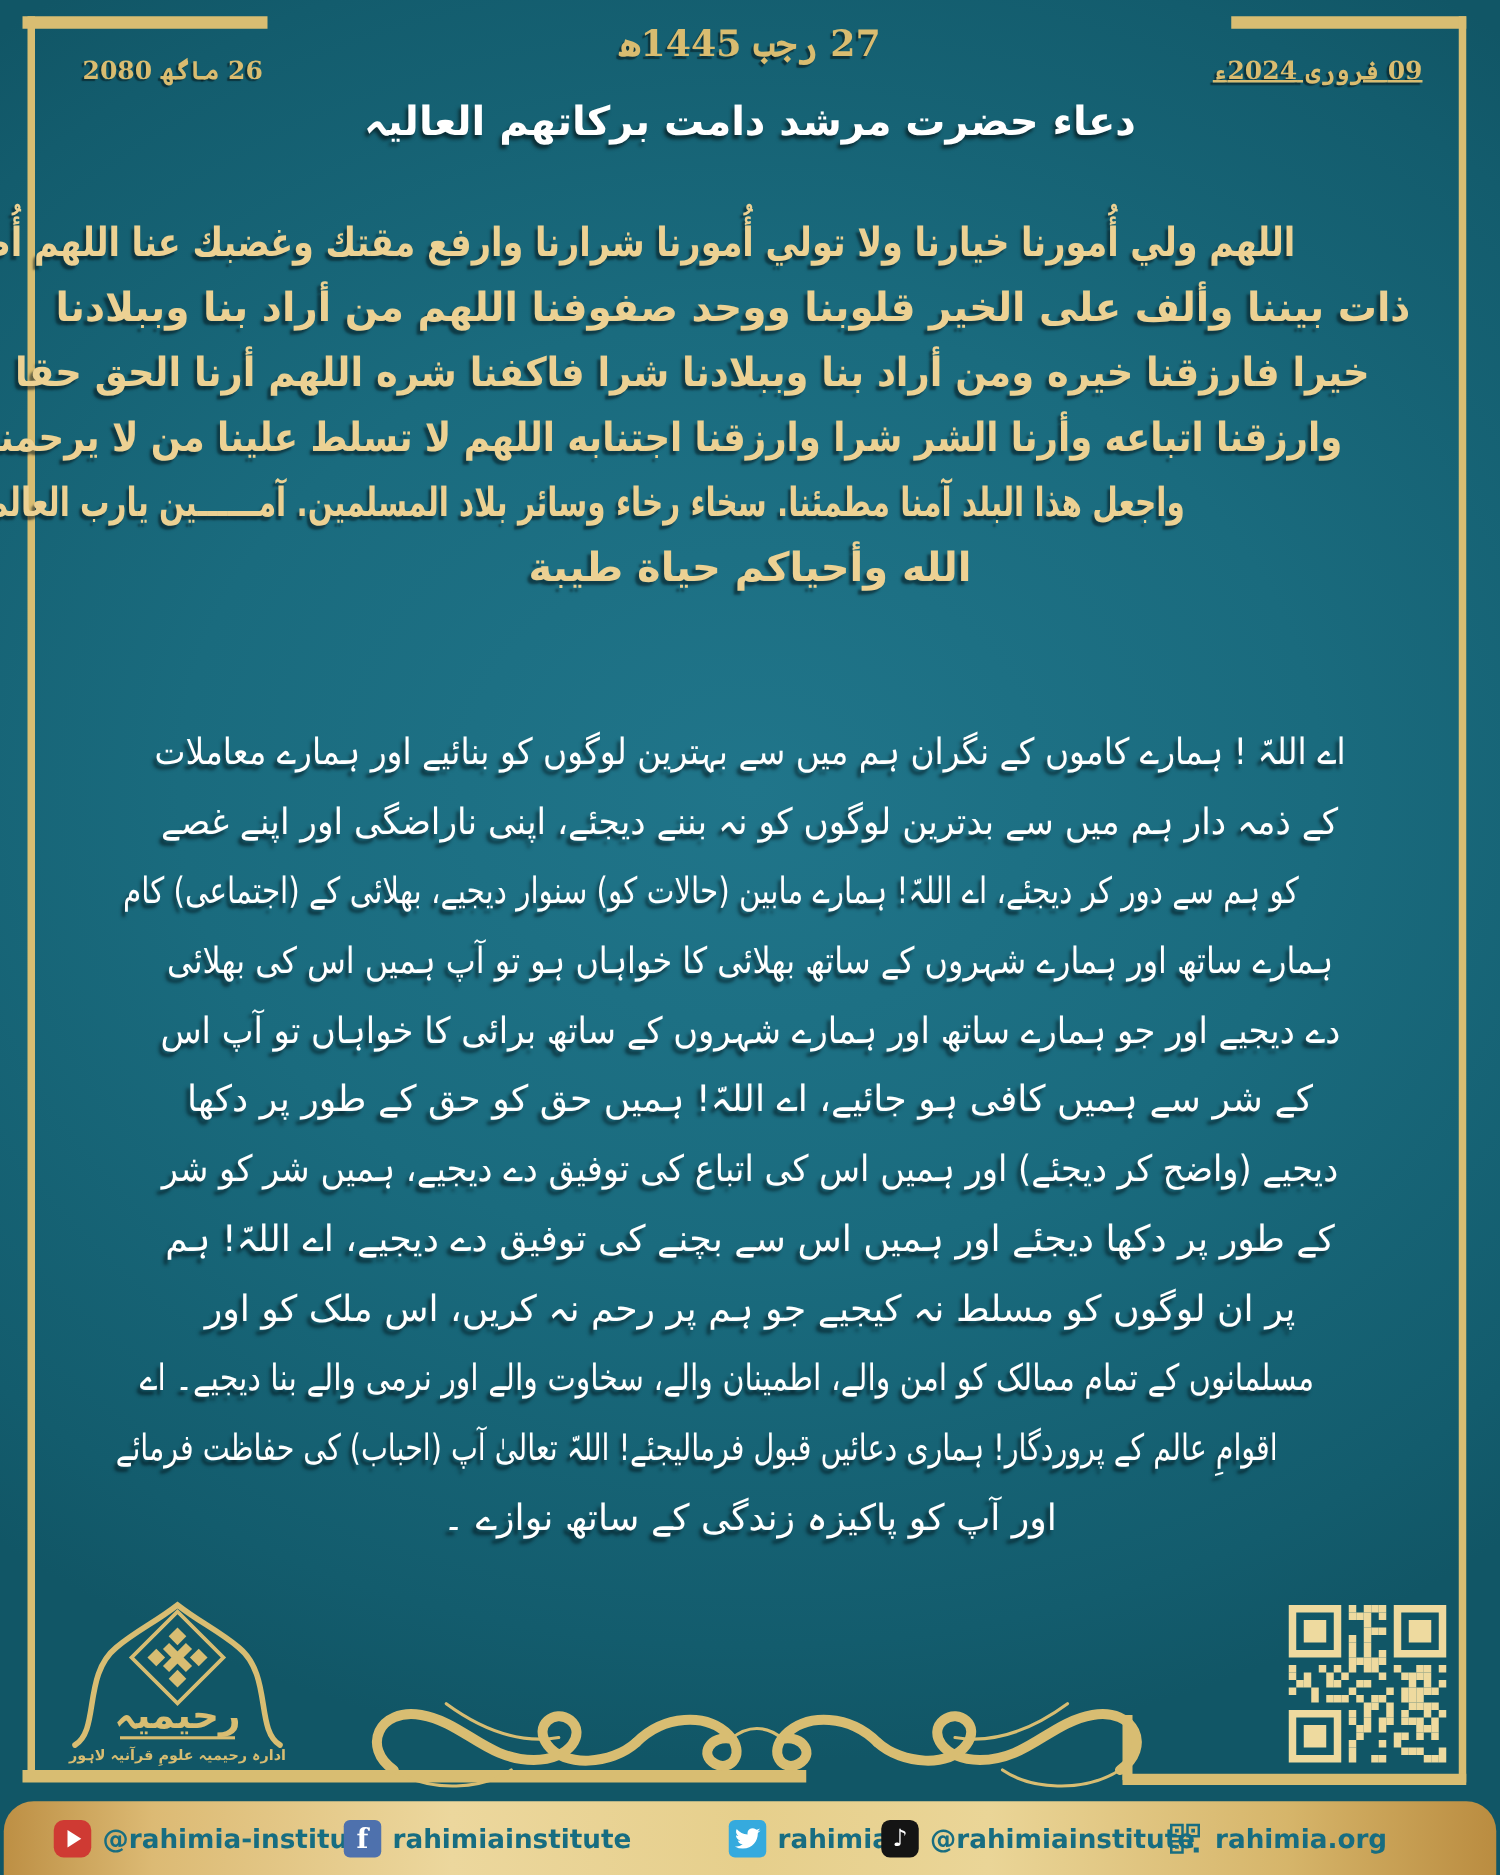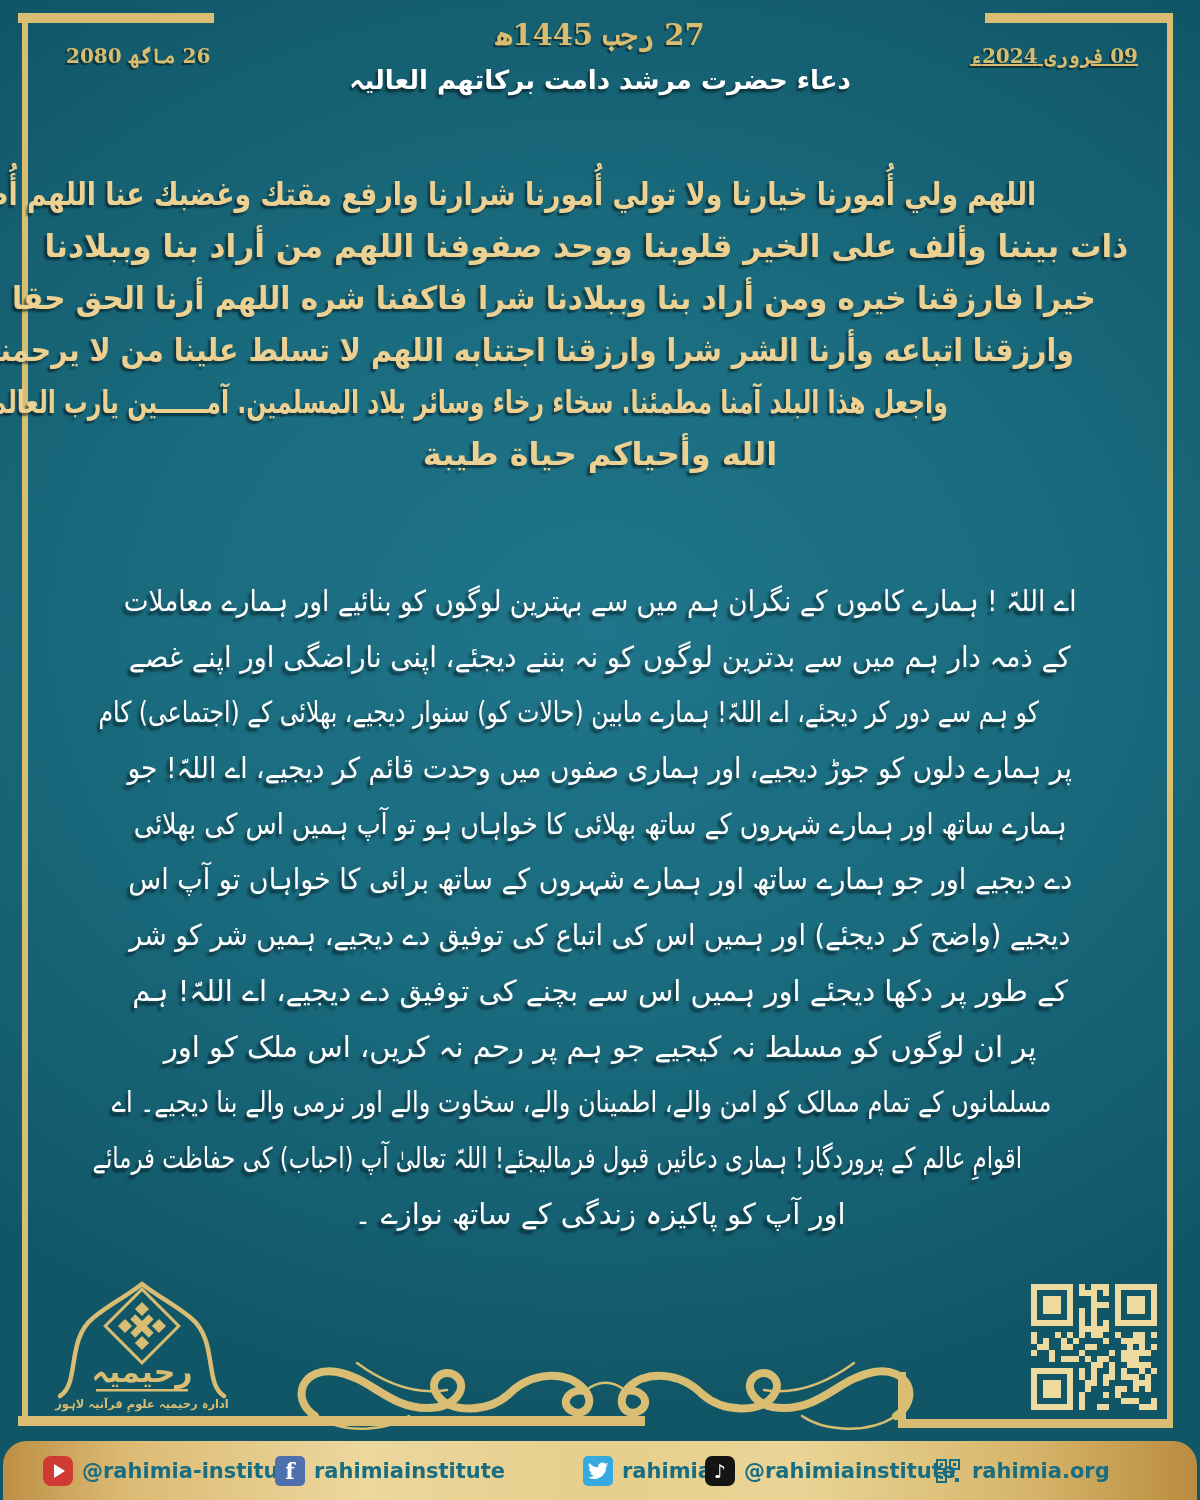--- a/index.html
+++ b/index.html
@@ -9,22 +9,22 @@
     font-family:"DejaVu Sans",sans-serif;
   }
   
   .gbar{position:absolute;background:#d8bd72;}
   
   .date{position:absolute;color:#d9bc70;font-family:"DejaVu Serif",serif;font-size:20px;font-weight:bold;
         text-shadow:-2px 2px 1px rgba(0,0,0,.45);white-space:nowrap;}
   .date-center{top:18px;left:0;width:100%;text-align:center;font-size:29px;}
   .date-right{top:44px;right:62px;text-decoration:underline;}
   .date-left{top:44px;left:66px;}
-  .page-title{position:absolute;top:65px;left:60px;right:60px;text-align:center;color:#ffffff;
-        font-size:26px;font-weight:bold;text-shadow:-2px 3px 3px rgba(0,0,0,.55);}
+  .page-title{position:absolute;top:78px;left:60px;right:60px;text-align:center;color:#ffffff;
+        font-size:32px;font-weight:bold;text-shadow:-2px 3px 3px rgba(0,0,0,.55);}
   
   .arabic-block{position:absolute;top:168px;left:58px;right:58px;text-align:center;}
   .arabic-line{display:block;width:100%;line-height:52px;height:52px;color:#ecd193;font-size:32px;font-weight:bold;
         text-shadow:-3px 3px 2px rgba(5,20,25,.55);}
   
   .urdu-block{position:absolute;top:574px;left:52px;right:52px;text-align:center;}
   .urdu-line{display:block;width:100%;line-height:55.7px;height:55.7px;color:#ffffff;font-size:29px;font-weight:normal;
         text-shadow:-3px 4px 3px rgba(3,18,24,.65);}
   .fitspan{display:inline-block;white-space:nowrap;}
   
@@ -71,23 +71,23 @@
     <div class="arabic-line"><span class="fitspan" style="transform: scaleX(0.921769); transform-origin: center center;">خيرا فارزقنا خيره ومن أراد بنا وببلادنا شرا فاكفنا شره اللهم أرنا الحق حقا</span></div>
     <div class="arabic-line"><span class="fitspan" style="transform: scaleX(0.887797); transform-origin: center center;">وارزقنا اتباعه وأرنا الشر شرا وارزقنا اجتنابه اللهم لا تسلط علينا من لا يرحمنا</span></div>
     <div class="arabic-line"><span class="fitspan" style="transform: scaleX(0.736413); transform-origin: center center;">واجعل هذا البلد آمنا مطمئنا. سخاء رخاء وسائر بلاد المسلمين. آمــــــين يارب العالمين حفظكم</span></div>
     <div class="arabic-line"><span class="fitspan">الله وأحياكم حياة طيبة</span></div>
   </div>
 
   <div class="urdu-block" dir="rtl">
     <div class="urdu-line"><span class="fitspan" style="transform: scaleX(0.907285); transform-origin: center center;">اے اللہّ ! ہمارے کاموں کے نگران ہم میں سے بہترین لوگوں کو بنائیے اور ہمارے معاملات</span></div>
     <div class="urdu-line"><span class="fitspan" style="transform: scaleX(0.948097); transform-origin: center center;">کے ذمہ دار ہم میں سے بدترین لوگوں کو نہ بننے دیجئے، اپنی ناراضگی اور اپنے غصے</span></div>
     <div class="urdu-line"><span class="fitspan" style="transform: scaleX(0.811251); transform-origin: center center;">کو ہم سے دور کر دیجئے، اے اللہّ! ہمارے مابین (حالات کو) سنوار دیجیے، بھلائی کے (اجتماعی) کام</span></div>
-    <div class="urdu-line"><span class="fitspan" style="transform: scaleX(0.914095); transform-origin: center center;">پر ہمارے دلوں کو جوڑ دیجیے، اور ہماری صفوں میں وحدت قائم کر دیجیے، اے اللہّ! جو</span></div>
     <div class="urdu-line"><span class="fitspan" style="transform: scaleX(0.878205); transform-origin: center center;">ہمارے ساتھ اور ہمارے شہروں کے ساتھ بھلائی کا خواہاں ہو تو آپ ہمیں اس کی بھلائی</span></div>
     <div class="urdu-line"><span class="fitspan" style="transform: scaleX(0.93039); transform-origin: center center;">دے دیجیے اور جو ہمارے ساتھ اور ہمارے شہروں کے ساتھ برائی کا خواہاں تو آپ اس</span></div>
+    <div class="urdu-line"><span class="fitspan">کے شر سے ہمیں کافی ہو جائیے، اے اللہّ! ہمیں حق کو حق کے طور پر دکھا</span></div>
     <div class="urdu-line"><span class="fitspan" style="transform: scaleX(0.926458); transform-origin: center center;">دیجیے (واضح کر دیجئے) اور ہمیں اس کی اتباع کی توفیق دے دیجیے، ہمیں شر کو شر</span></div>
     <div class="urdu-line"><span class="fitspan">کے طور پر دکھا دیجئے اور ہمیں اس سے بچنے کی توفیق دے دیجیے، اے اللہّ! ہم</span></div>
     <div class="urdu-line"><span class="fitspan">پر ان لوگوں کو مسلط نہ کیجیے جو ہم پر رحم نہ کریں، اس ملک کو اور</span></div>
     <div class="urdu-line"><span class="fitspan" style="transform: scaleX(0.829047); transform-origin: center center;">مسلمانوں کے تمام ممالک کو امن والے، اطمینان والے، سخاوت والے اور نرمی والے بنا دیجیے۔ اے</span></div>
     <div class="urdu-line"><span class="fitspan" style="transform: scaleX(0.787356); transform-origin: center center;">اقوامِ عالم کے پروردگار! ہماری دعائیں قبول فرمالیجئے! اللہّ تعالیٰ آپ (احباب) کی حفاظت فرمائے</span></div>
     <div class="urdu-line"><span class="fitspan">اور آپ کو پاکیزہ زندگی کے ساتھ نوازے ۔</span></div>
   </div>
 
   <svg class="logo-svg" width="192" height="150" viewBox="0 0 192 150">
     <g stroke="#d8bd72" fill="none" stroke-width="4.5" stroke-linecap="round">

